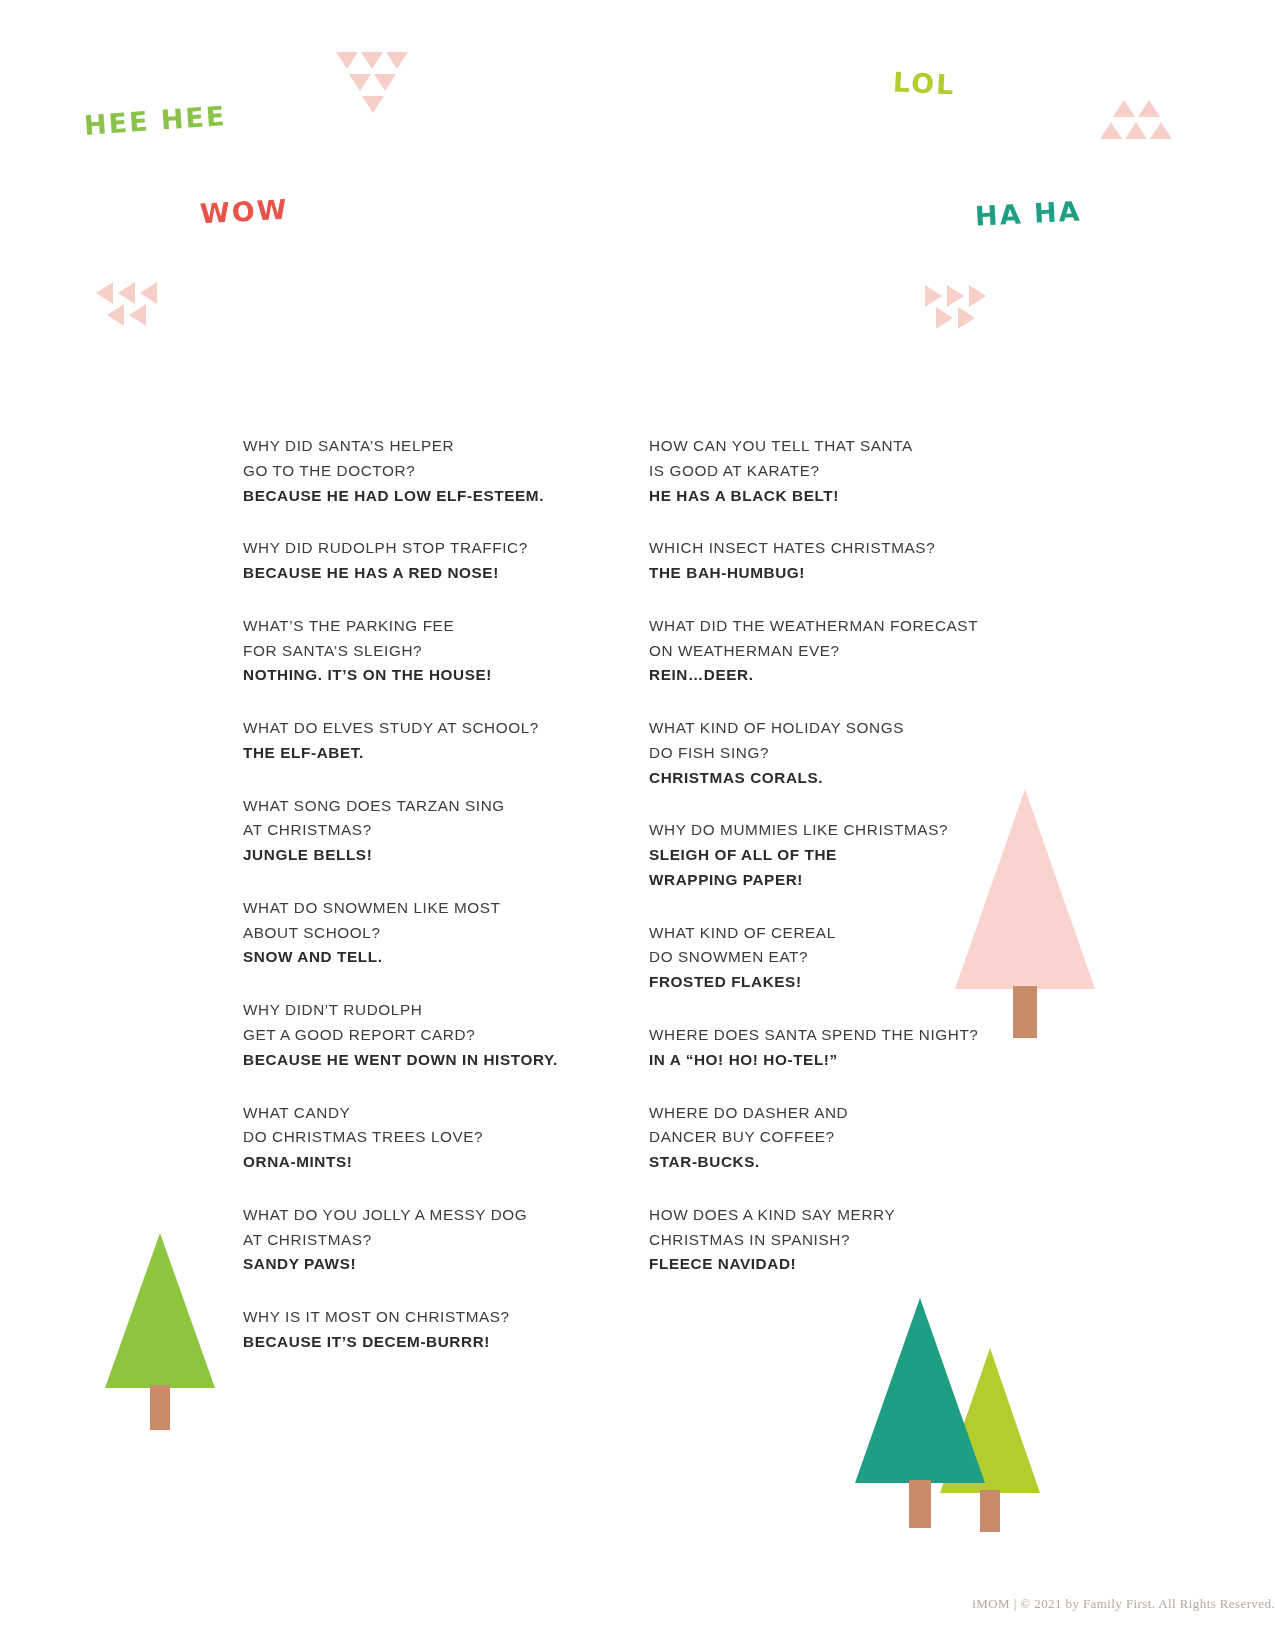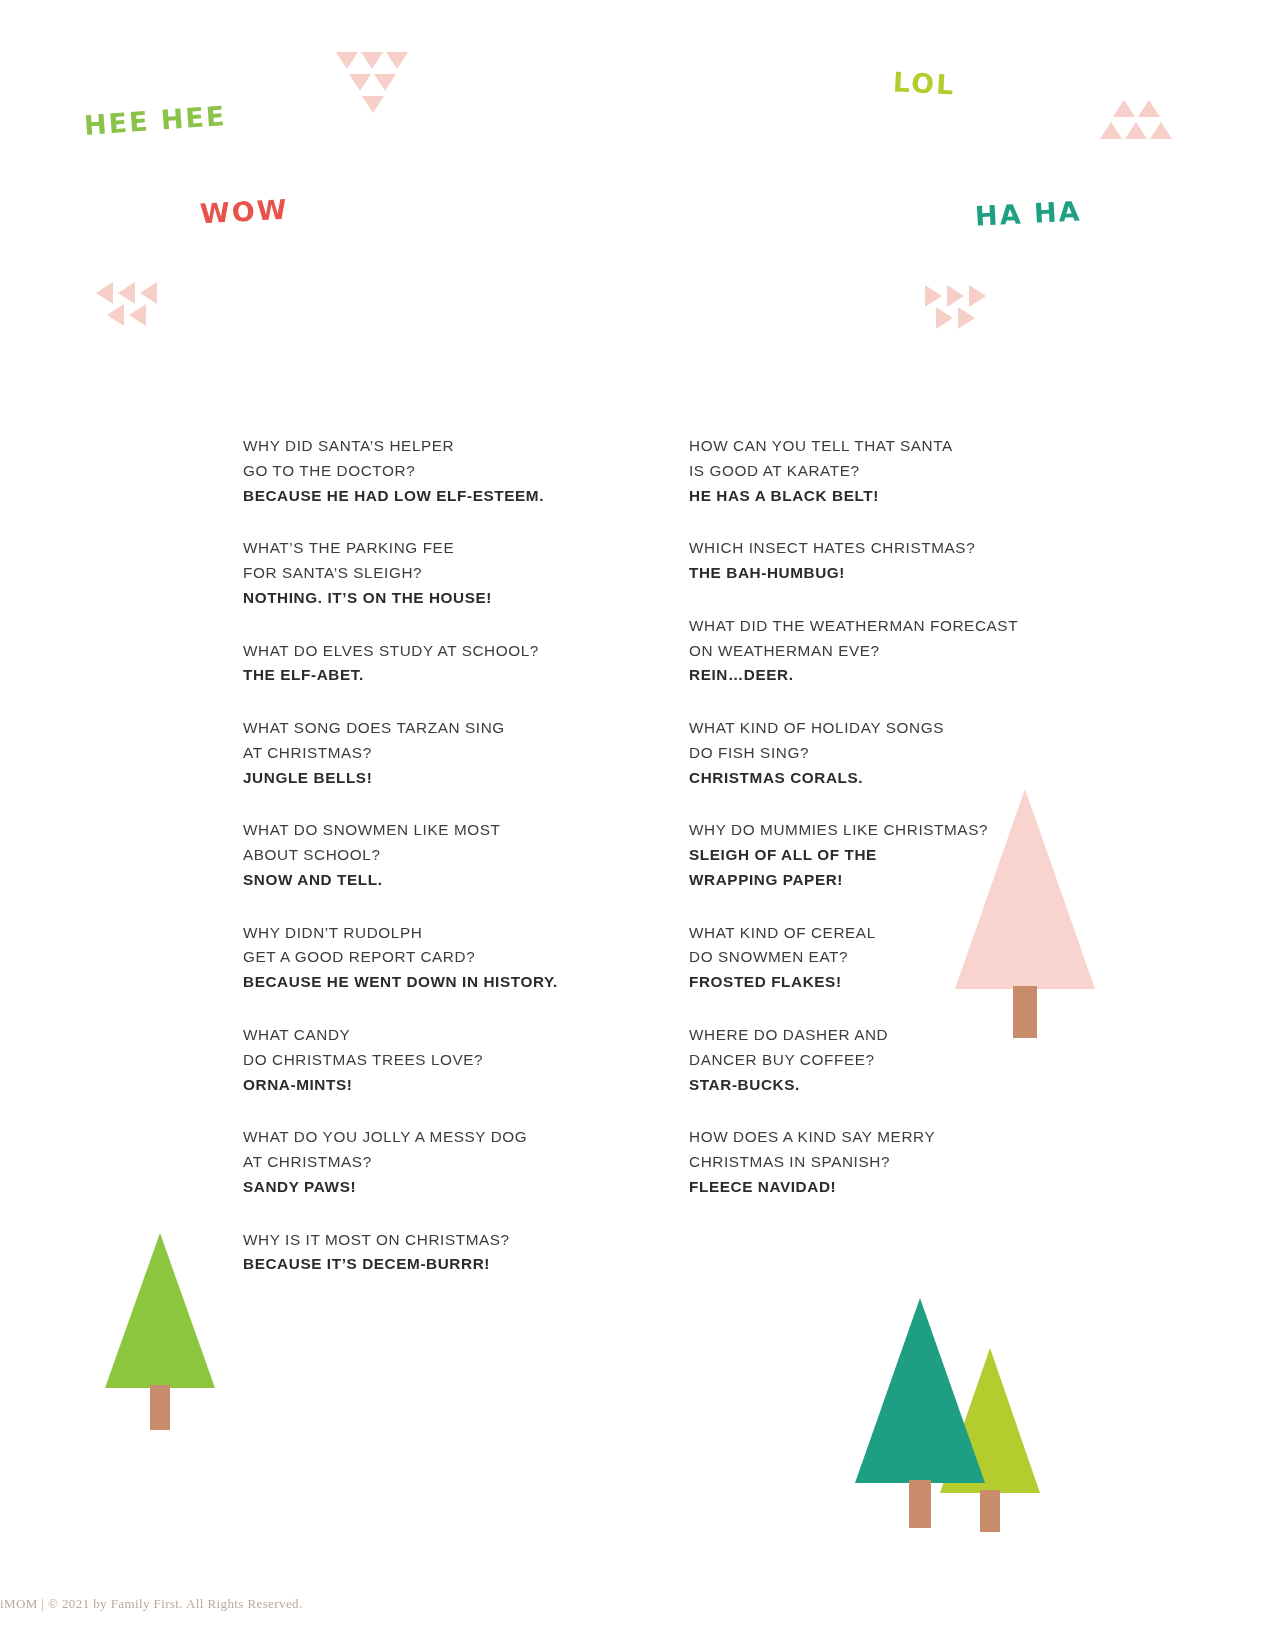--- a/index.html
+++ b/index.html
@@ -81,21 +81,21 @@
     margin-top: 14px;
   }
 
   
   #jokes {
     position: absolute;
     top: 434px;
     left: 243px;
     width: 800px;
     display: flex;
-    gap: 116px;
+    gap: 76px;
   }
   .col { width: 330px; }
   .joke { margin-bottom: 28px; }
   .joke:last-child { margin-bottom: 0; }
   .q {
     font-size: 15.3px;
     letter-spacing: 0.6px;
     line-height: 1.62;
     color: #3c3c3c;
     font-weight: 400;
@@ -127,21 +127,21 @@
   #tree-pink  { left: 955px; top: 786px;  width: 140px; height: 250px; }
   #tree-green { left: 105px; top: 1230px; width: 110px; height: 195px; }
   #tree-teal  { left: 855px; top: 1295px; width: 130px; height: 230px; }
   #tree-olive { left: 940px; top: 1345px; width: 100px; height: 180px; }
 
   
   #footer {
     position: absolute;
     bottom: 38px;
     left: 0; right: 0;
-    text-align: left;
+    text-align: right;
     font-size: 13px;
     color: #b8a99c;
     letter-spacing: 0.4px;
     font-family: "Liberation Serif", serif;
   }
 </style>
 </head>
 <body>
 
 <div class="tri-cluster" style="left:336px; top:52px; color:#f7cfc9;">
@@ -189,20 +189,24 @@
 </div>
 
 <div id="jokes">
   <div class="col" id="col-left">
       <div class="joke">
         <div class="q">WHY DID SANTA’S HELPER</div>
         <div class="q">GO TO THE DOCTOR?</div>
         <div class="a">BECAUSE HE HAD LOW ELF-ESTEEM.</div>
       </div>
       <div class="joke">
+        <div class="q">WHY DID RUDOLPH STOP TRAFFIC?</div>
+        <div class="a">BECAUSE HE HAS A RED NOSE!</div>
+      </div>
+      <div class="joke">
         <div class="q">WHAT’S THE PARKING FEE</div>
         <div class="q">FOR SANTA’S SLEIGH?</div>
         <div class="a">NOTHING. IT’S ON THE HOUSE!</div>
       </div>
       <div class="joke">
         <div class="q">WHAT DO ELVES STUDY AT SCHOOL?</div>
         <div class="a">THE ELF-ABET.</div>
       </div>
       <div class="joke">
         <div class="q">WHAT SONG DOES TARZAN SING</div>
@@ -258,20 +262,24 @@
         <div class="q">WHY DO MUMMIES LIKE CHRISTMAS?</div>
         <div class="a">SLEIGH OF ALL OF THE</div>
         <div class="a">WRAPPING PAPER!</div>
       </div>
       <div class="joke">
         <div class="q">WHAT KIND OF CEREAL</div>
         <div class="q">DO SNOWMEN EAT?</div>
         <div class="a">FROSTED FLAKES!</div>
       </div>
       <div class="joke">
+        <div class="q">WHERE DOES SANTA SPEND THE NIGHT?</div>
+        <div class="a">IN A “HO! HO! HO-TEL!”</div>
+      </div>
+      <div class="joke">
         <div class="q">WHERE DO DASHER AND</div>
         <div class="q">DANCER BUY COFFEE?</div>
         <div class="a">STAR-BUCKS.</div>
       </div>
       <div class="joke">
         <div class="q">HOW DOES A KIND SAY MERRY</div>
         <div class="q">CHRISTMAS IN SPANISH?</div>
         <div class="a">FLEECE NAVIDAD!</div>
       </div>
     </div>

